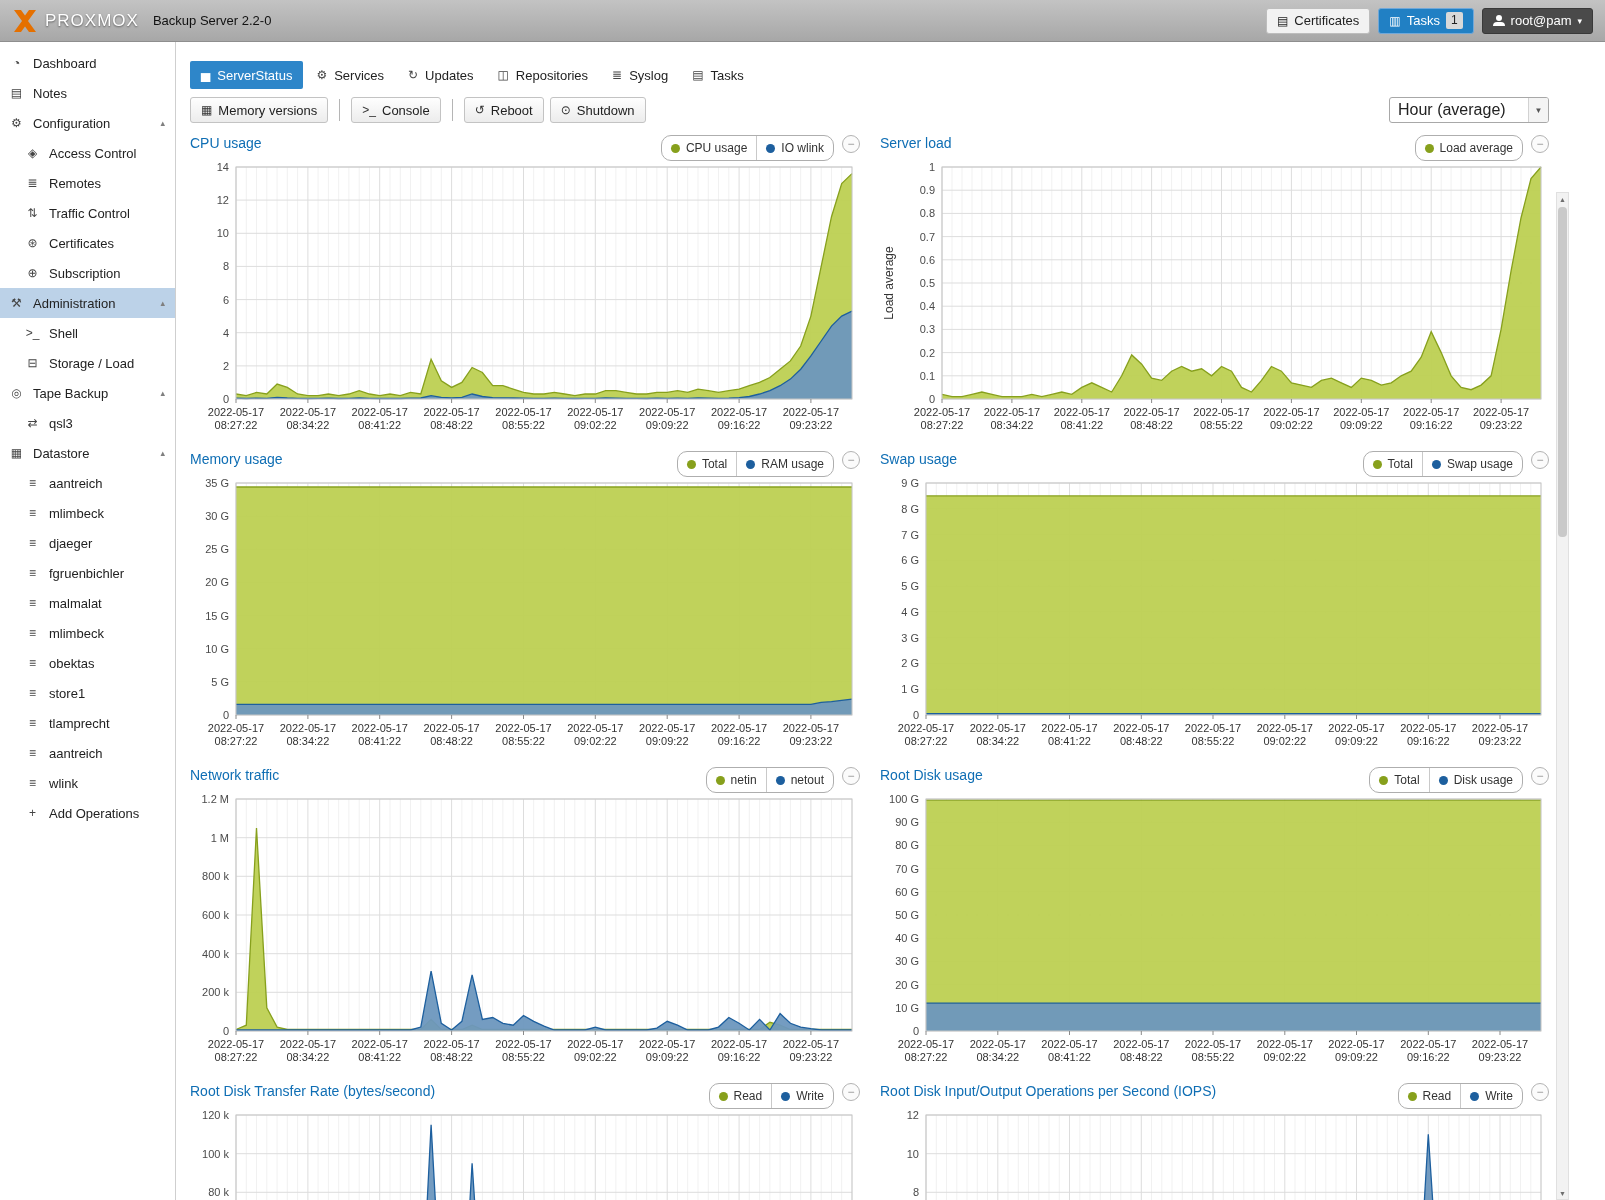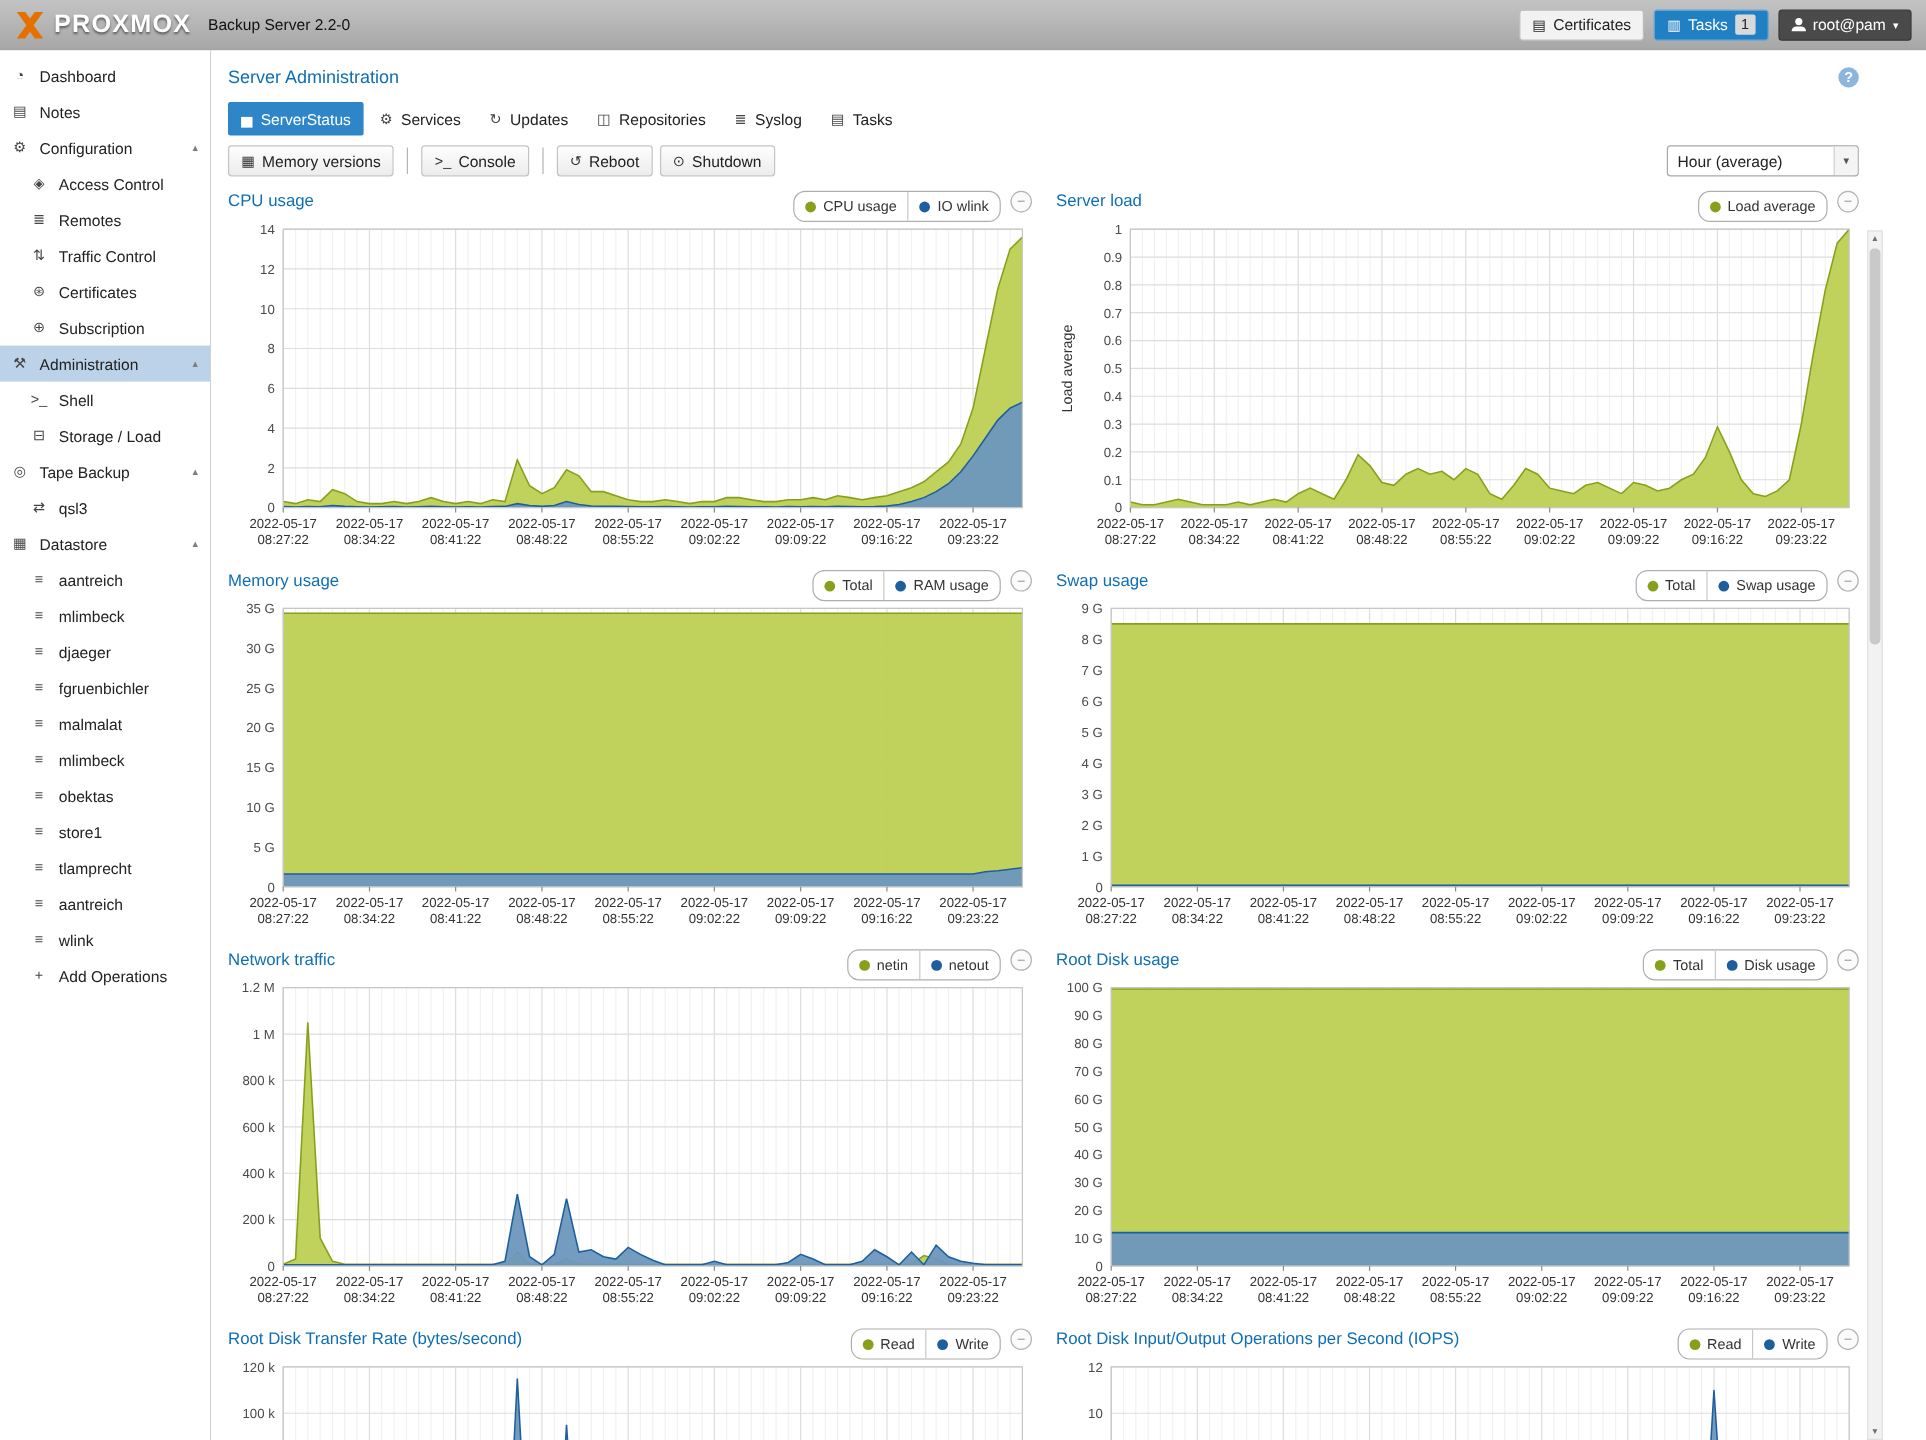--- a/index.html
+++ b/index.html
@@ -2,21 +2,21 @@
 <html><head>
 <meta charset="utf-8">
 <style>
   *{margin:0;padding:0;box-sizing:border-box}
   html,body{width:1605px;height:1200px;overflow:hidden;background:#fff;
     font-family:"Liberation Sans",sans-serif;font-size:13px;color:#222}
   
   .topbar{height:42px;background:linear-gradient(#c3c3c3,#a7a7a7);border-bottom:1px solid #8e8e8e;
     display:flex;align-items:center;padding:0 12px;gap:8px}
   .logo{display:flex;align-items:center;gap:7px}
-  .logo-text{font-size:21px;font-weight:bold;color:#fff;letter-spacing:1px;text-shadow:0 1px 2px rgba(0,0,0,.5)}
+  .logo-text{font-size:17px;font-weight:normal;color:#fff;letter-spacing:1px;text-shadow:0 1px 2px rgba(0,0,0,.5)}
   .topbar-sub{font-size:13px;color:#111;margin-left:6px}
   .topbar-spacer{flex:1}
   .tb-btn{display:flex;align-items:center;gap:6px;height:26px;padding:0 10px;border-radius:3px;
     font-size:13px;cursor:pointer;font-family:inherit}
   .tb-btn.light{background:#f2f2f2;border:1px solid #bdbdbd;color:#222}
   .tb-btn.blue{background:#2180c4;border:1px solid #70a8d9;color:#fff}
   .tb-btn.dark{background:#4a4a4a;border:1px solid #393939;color:#fff}
   .tb-btn .ti{font-size:12px}
   .badge{background:#d9d9d9;color:#222;border-radius:2px;padding:0 5px;font-size:12px;line-height:17px}
   .caret{font-size:9px}
@@ -44,21 +44,21 @@
   .tab.active .ti{color:#fff}
   
   .toolbar{display:flex;align-items:center;margin-top:8px}
   .tb-group{display:flex;align-items:center;gap:6px}
   .tbtn{display:flex;align-items:center;gap:6px;height:26px;padding:0 10px;background:linear-gradient(#fefefe,#ececec);
     border:1px solid #c3c3c3;border-radius:3px;font-size:13px;cursor:pointer;font-family:inherit;color:#222}
   .tbtn .ti{font-size:12px;color:#333}
   .tsep{width:1px;height:22px;background:#b5b5b5;margin:0 5px}
   .combo{margin-left:auto;width:160px;height:26px;border:1px solid #a8a8a8;border-radius:3px;background:#fff;
     display:flex;align-items:center;cursor:pointer;overflow:hidden}
-  .combo-val{flex:1;padding:0 8px;font-size:13px;color:#222}
+  .combo-val{flex:1;padding:0 8px;font-size:16px;color:#222}
   .combo-trig{width:20px;height:100%;display:flex;align-items:center;justify-content:center;color:#555;
     font-size:8px;border-left:1px solid #d2d2d2;background:#f4f4f4}
   
   .grid{display:grid;grid-template-columns:1fr 1fr;column-gap:20px;row-gap:10px;margin-top:12px}
   .panel-hd{display:flex;height:26px}
   .panel-title{color:#0f6eb4;font-size:14px}
   .legend{display:flex;margin-left:auto;border:1px solid #aeaeae;border-radius:10px;background:#fff;overflow:hidden}
   .legend .cell{display:flex;align-items:center;gap:6px;padding:2px 9px;font-size:12px;color:#333;cursor:pointer}
   .legend .cell + .cell{border-left:1px solid #c9c9c9}
   .dot{width:9px;height:9px;border-radius:50%;display:inline-block}
@@ -206,24 +206,20 @@
         <span class="g">≡</span>
         <span>wlink</span>
       </div>
       <div class="side-item lv1">
         <span class="g">+</span>
         <span>Add Operations</span>
       </div>
     </nav>
 
   <div class="content">
-    <div class="page-head">
-      <span class="page-title">Server Administration</span>
-      <span class="help-btn">?</span>
-    </div>
 
     <div class="tabs" id="tabs">
         <div class="tab active">
           <span class="ti">▅</span>
           <span>ServerStatus</span>
         </div>
         <div class="tab">
           <span class="ti">⚙</span>
           <span>Services</span>
         </div>

